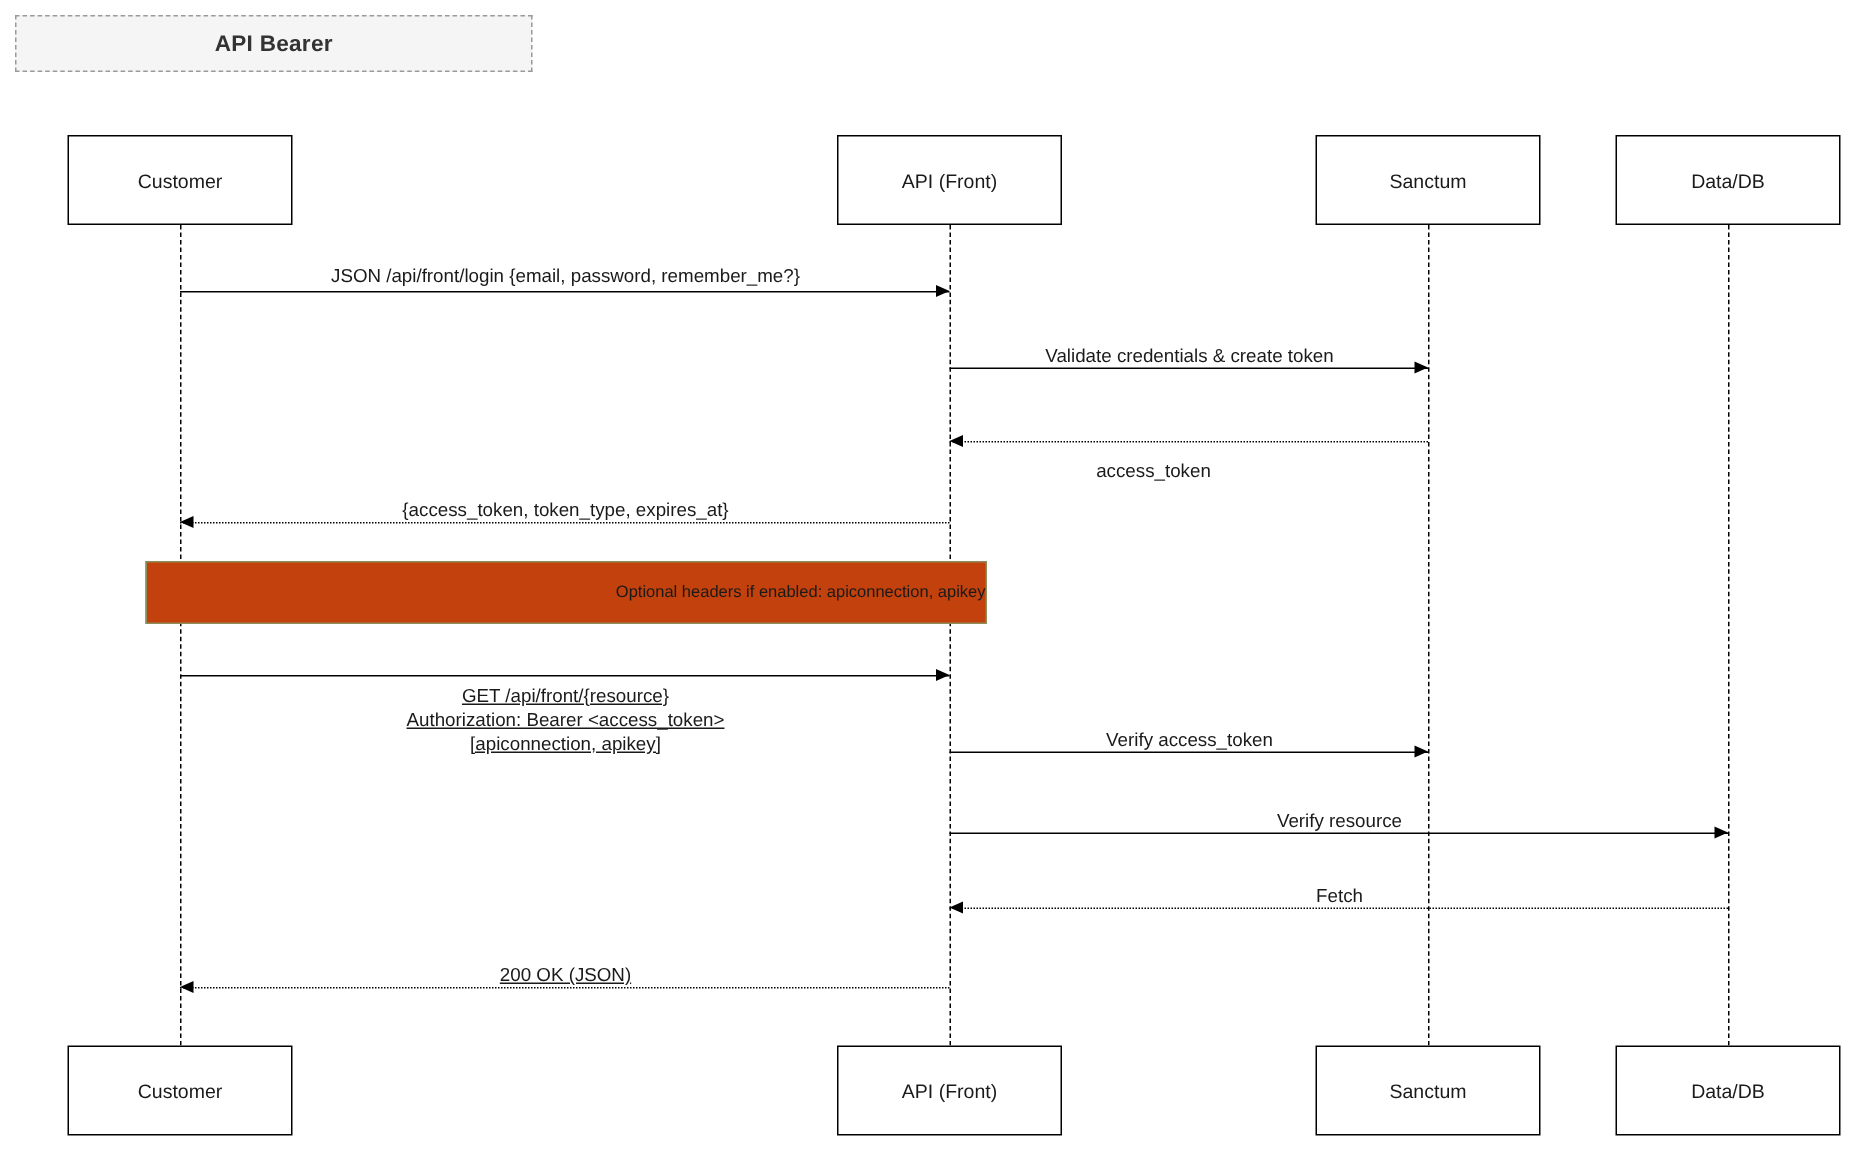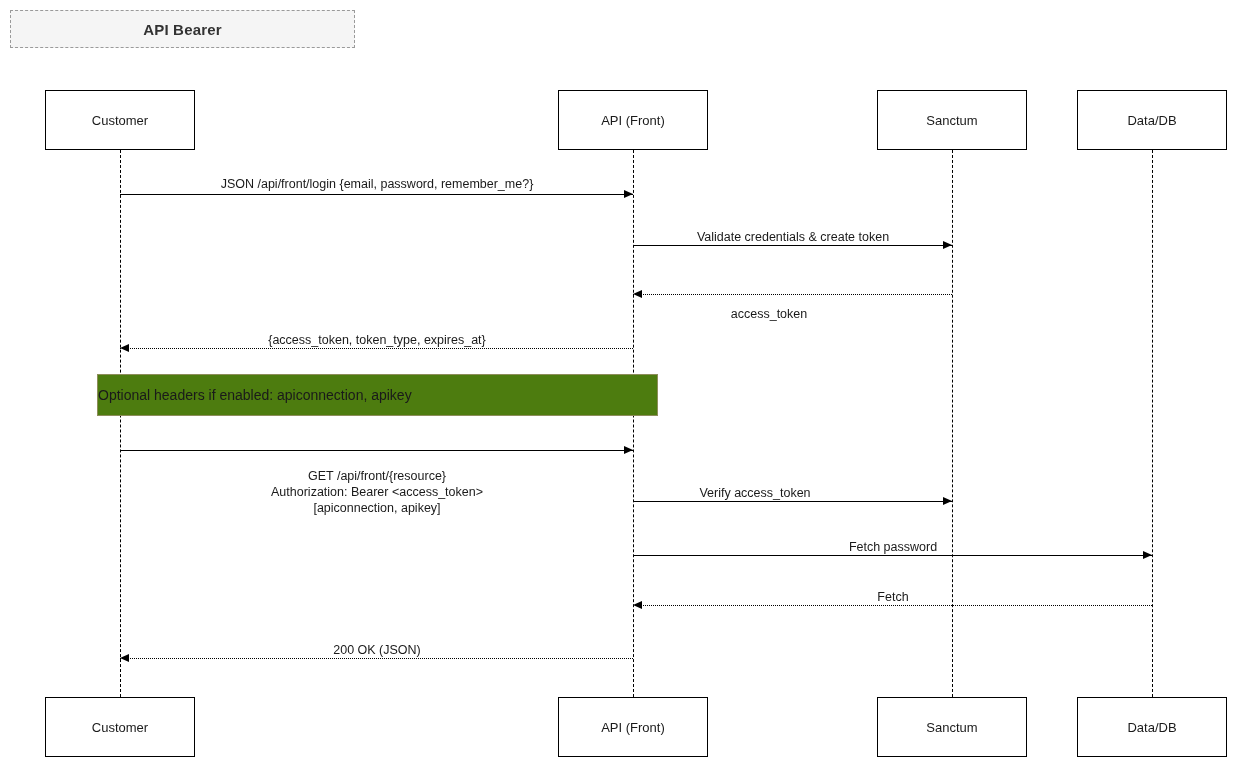--- a/index.html
+++ b/index.html
@@ -81,26 +81,26 @@
     position: absolute;
     font-size: 12.5px;
     color: #1a1a1a;
     text-align: center;
     white-space: pre;
     line-height: 16px;
   }
   .note-box {
     position: absolute;
     box-sizing: border-box;
-    background: #4d7c0f;
+    background: #c2410c;
     border: 1.4px solid #8d8d5a;
     display: flex;
     align-items: center;
-    justify-content: flex-start;
-    font-size: 14px;
+    justify-content: flex-end;
+    font-size: 11px;
     color: #1a1a1a;
   }
 </style>
 </head>
 <body>
 
 <div id="canvas">
 
   <div class="diagram-title">API Bearer</div>
 
@@ -127,43 +127,43 @@
         <div class="msg-label" style="left: 610px; top: 278px; width: 318px; margin-top: 28px;">access_token</div>
       </div>
       <div style="position: absolute; left: 0px; top: 0px; width: 100%; height: 0px;">
         <div class="msg-line dotted" style="left: 120px; top: 348px; width: 513px;"></div>
         <div class="arrow-head left" style="top: 344px; left: 120px;"></div>
         <div class="msg-label" style="left: 121px; top: 332px; width: 512px;">{access_token, token_type, expires_at}</div>
       </div>
       <div style="position: absolute; left: 0px; top: 0px; width: 100%; height: 0px;">
         <div class="msg-line" style="left: 120px; top: 450px; width: 513px;"></div>
         <div class="arrow-head right" style="top: 446px; left: 624px;"></div>
-        <div class="msg-label" style="left: 121px; top: 468px; width: 512px;">GET /api/front/{resource}
+        <div class="msg-label" style="left: 121px; top: 456px; width: 512px; text-decoration: underline;">GET /api/front/{resource}
 Authorization: Bearer &lt;access_token&gt;
 [apiconnection, apikey]</div>
       </div>
       <div style="position: absolute; left: 0px; top: 0px; width: 100%; height: 0px;">
         <div class="msg-line" style="left: 633px; top: 501px; width: 319px;"></div>
         <div class="arrow-head right" style="top: 497px; left: 943px;"></div>
-        <div class="msg-label" style="left: 596px; top: 485px; width: 318px;">Verify access_token</div>
+        <div class="msg-label" style="left: 634px; top: 485px; width: 318px;">Verify access_token</div>
       </div>
       <div style="position: absolute; left: 0px; top: 0px; width: 100%; height: 0px;">
         <div class="msg-line" style="left: 633px; top: 555px; width: 519px;"></div>
         <div class="arrow-head right" style="top: 551px; left: 1143px;"></div>
-        <div class="msg-label" style="left: 634px; top: 539px; width: 518px;">Fetch password</div>
+        <div class="msg-label" style="left: 634px; top: 539px; width: 518px;">Verify resource</div>
       </div>
       <div style="position: absolute; left: 0px; top: 0px; width: 100%; height: 0px;">
         <div class="msg-line dotted" style="left: 633px; top: 605px; width: 519px;"></div>
         <div class="arrow-head left" style="top: 601px; left: 633px;"></div>
         <div class="msg-label" style="left: 634px; top: 589px; width: 518px;">Fetch</div>
       </div>
       <div style="position: absolute; left: 0px; top: 0px; width: 100%; height: 0px;">
         <div class="msg-line dotted" style="left: 120px; top: 658px; width: 513px;"></div>
         <div class="arrow-head left" style="top: 654px; left: 120px;"></div>
-        <div class="msg-label" style="left: 121px; top: 642px; width: 512px;">200 OK (JSON)</div>
+        <div class="msg-label" style="left: 121px; top: 642px; width: 512px; text-decoration: underline;">200 OK (JSON)</div>
       </div>
     </div>
   <div id="notes">
       <div class="note-box" style="left: 97px; top: 374px; width: 561px; height: 42px;">
         <span>Optional headers if enabled: apiconnection, apikey</span>
       </div>
     </div>
   <div id="participants-top">
       <div class="participant" style="left: 45px; top: 90px; width: 150px; height: 60px;">
         <span>Customer</span>

